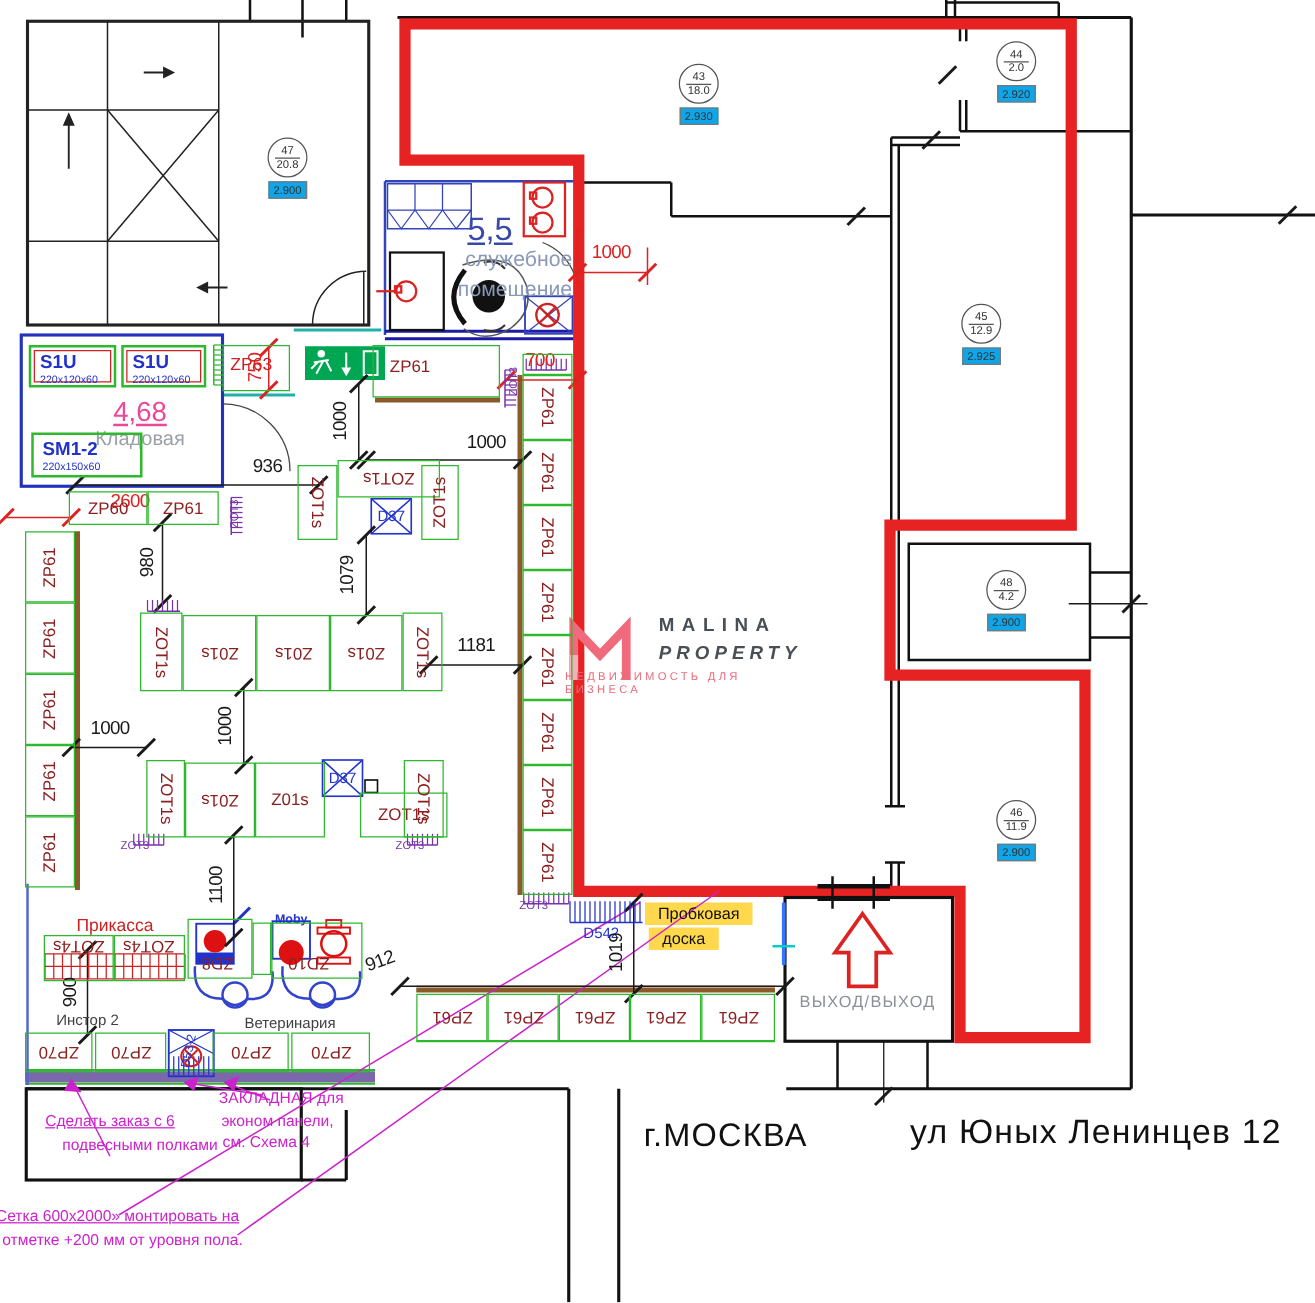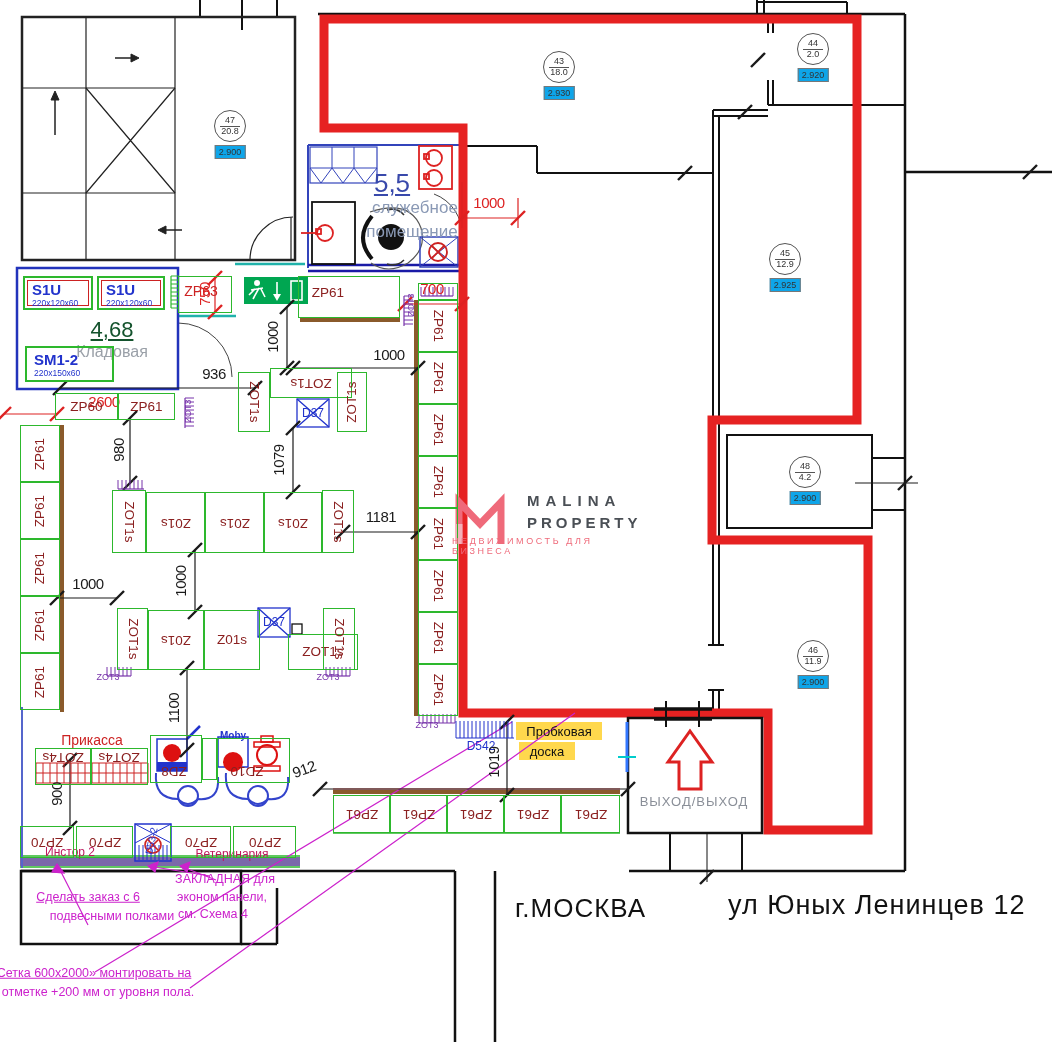--- a/index.html
+++ b/index.html
@@ -6,47 +6,47 @@
   #plan{position:relative;width:1052px;height:1042px;background:#fff;overflow:hidden;
         font-family:"Liberation Sans",sans-serif;}
   #base{position:absolute;left:0;top:0;z-index:1;}
   #layer{position:absolute;left:0;top:0;width:100%;height:100%;z-index:2;}
   .lbl{position:absolute;white-space:nowrap;line-height:1;transform:translate(-50%,-50%);}
   .u{text-decoration:underline;}
   .sh{color:#8b2020;font-size:13.5px;}
   .dim{color:#1a1a1a;font-size:15px;letter-spacing:-0.5px;}
   .dimr{color:#dd2222;font-size:15px;letter-spacing:-0.5px;}
   .b26{color:#3949ab;font-size:26px;}
-  .b22{color:#14532d;font-size:22px;}
+  .b22{color:#ec4899;font-size:22px;}
   .gb17{color:#8a99b5;font-size:17px;}
   .gy16{color:#9aa0a8;font-size:16px;}
   .gy13{color:#8a8f98;font-size:13px;letter-spacing:1px;}
   .rd14{color:#cc2222;font-size:14px;}
-  .rd12{color:#be185d;font-size:12px;margin-top:36px;}
+  .rd12{color:#404040;font-size:12px;}
   .bk13{color:#111;font-size:13px;}
   .bl12{color:#2233cc;font-size:12px;}
   .bl11{color:#2233cc;font-size:10px;}
   .bl10{color:#2233cc;font-size:10px;font-weight:bold;}
   .pu{color:#7733aa;font-size:9px;}
   .mg13{color:#cc22cc;font-size:12.5px;}
   .sbox{position:absolute;border:1.5px solid #2db82d;box-sizing:border-box;}
   .cab{position:absolute;border:2px solid #2db82d;box-sizing:border-box;}
   .cab .inner{position:absolute;inset:2px;border:1.5px solid #cc2222;}
   .cabT{position:absolute;color:#2233cc;font-weight:bold;font-size:15px;line-height:1;}
   .cabS{position:absolute;color:#2233cc;font-size:8.5px;line-height:1;}
   .room{position:absolute;z-index:3;}
   .rmC{width:30px;height:30px;border:1.2px solid #555;border-radius:50%;background:#fff;
        display:flex;flex-direction:column;align-items:center;justify-content:center;}
   .rmC span{font-size:9px;color:#333;line-height:1.1;display:block;text-align:center;width:20px;}
   .rmC span:first-child{border-bottom:1px solid #555;}
   .rmE{position:absolute;left:50%;transform:translateX(-50%);margin-top:3px;border:1px solid #777;
        background:#0ea5e9;font-size:9px;color:#333;padding:1px 3px;white-space:nowrap;}
   #logo{position:absolute;left:452px;top:486px;width:200px;height:62px;z-index:3;}
   #logo .l1{position:absolute;left:75px;top:6px;color:#4a4f55;font-weight:bold;font-size:15px;letter-spacing:6px;}
-  #logo .l2{position:absolute;left:75px;top:28px;color:#4a4f55;font-weight:bold;font-size:15px;letter-spacing:4px;}
+  #logo .l2{position:absolute;left:75px;top:28px;color:#4a4f55;font-weight:bold;font-size:15px;letter-spacing:4px;font-style:italic;}
   #logo .l3{position:absolute;left:0px;top:50px;color:#ef6a7a;font-size:9px;letter-spacing:2.6px;}
   #city{position:absolute;left:515px;top:893px;font-size:26px;color:#111;z-index:3;letter-spacing:1px;}
   #street{position:absolute;left:728px;top:890px;font-size:27px;color:#111;z-index:3;letter-spacing:1px;}
   #stamp{position:absolute;left:310px;top:918px;width:135px;height:104px;border:2px solid #9a9a9a;
          box-sizing:border-box;z-index:3;display:flex;flex-direction:column;justify-content:center;
          align-items:center;gap:10px;color:#111;}
   #stamp div{font-size:26px;letter-spacing:1px;}
 </style>
 </head>
 <body>

